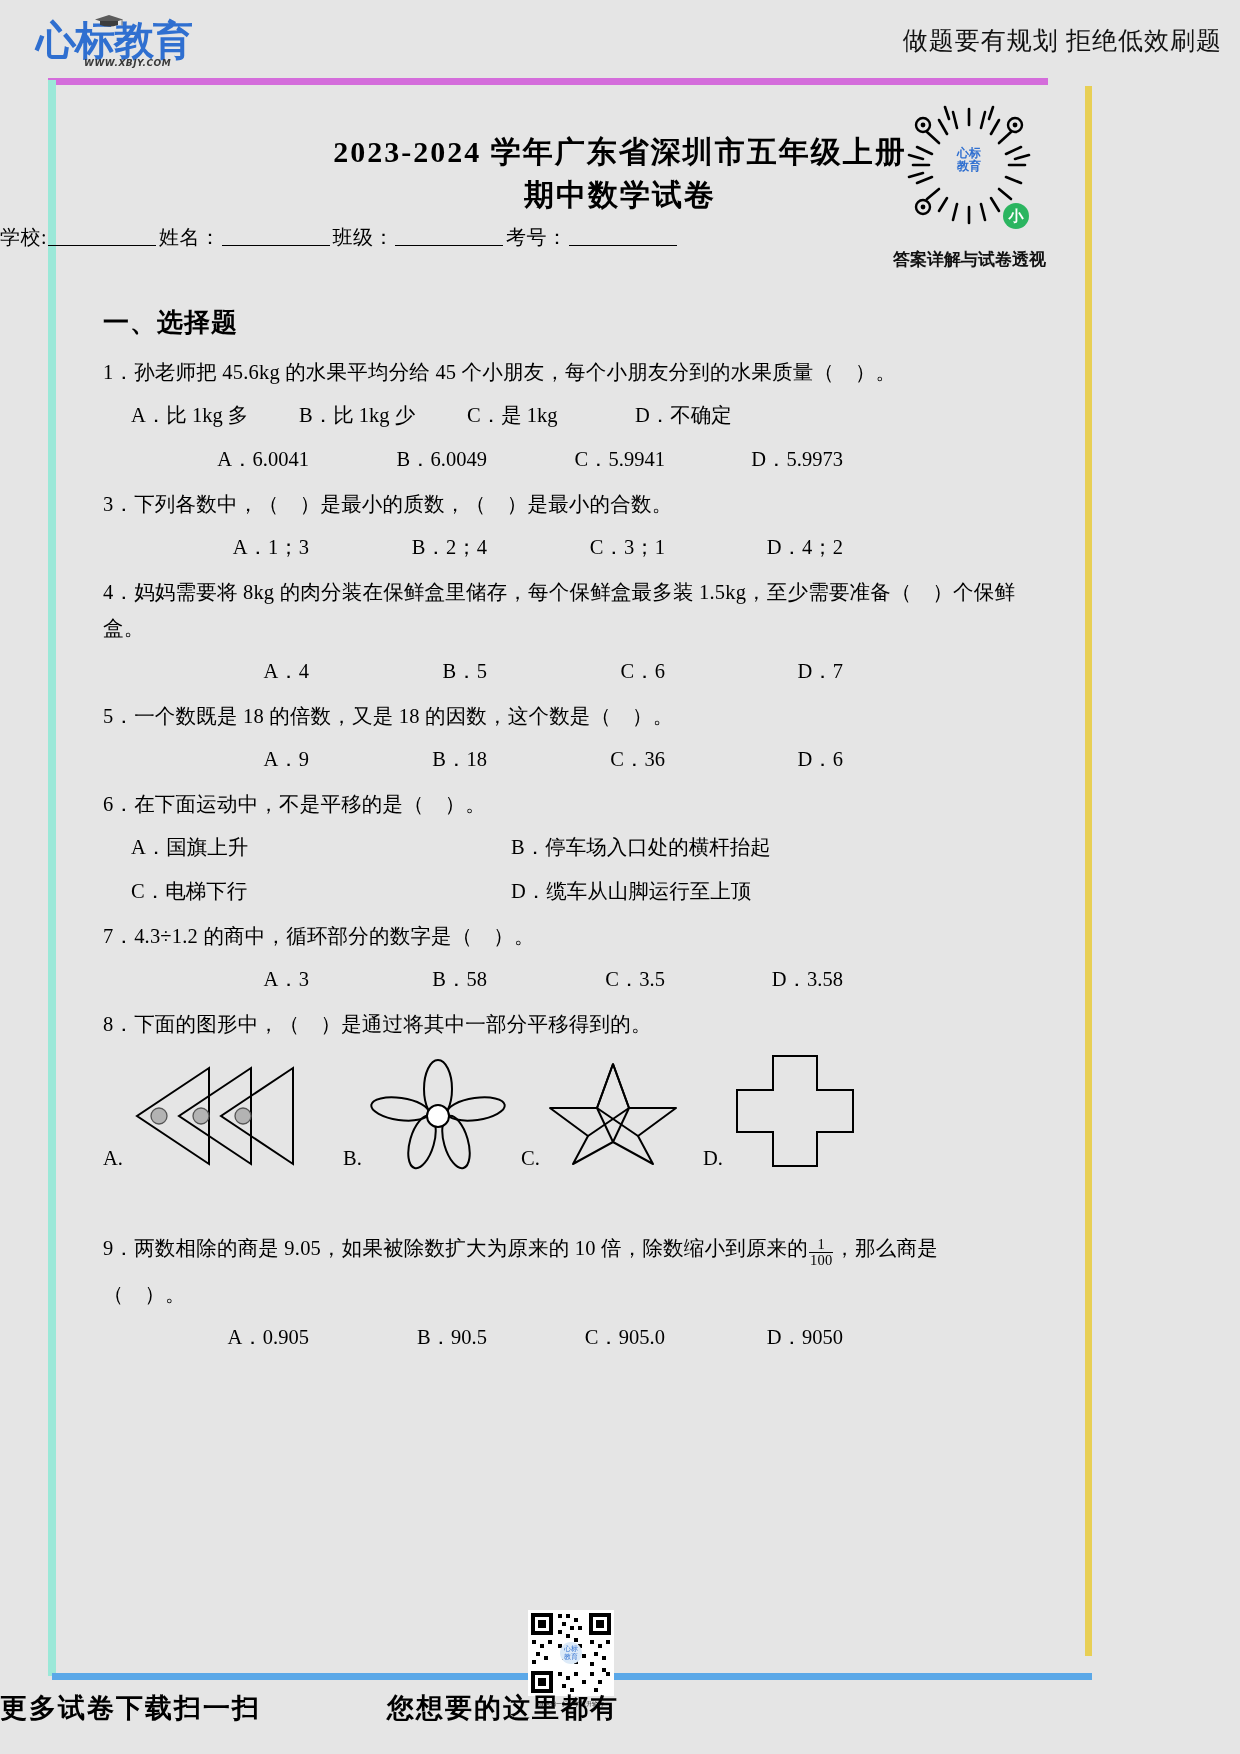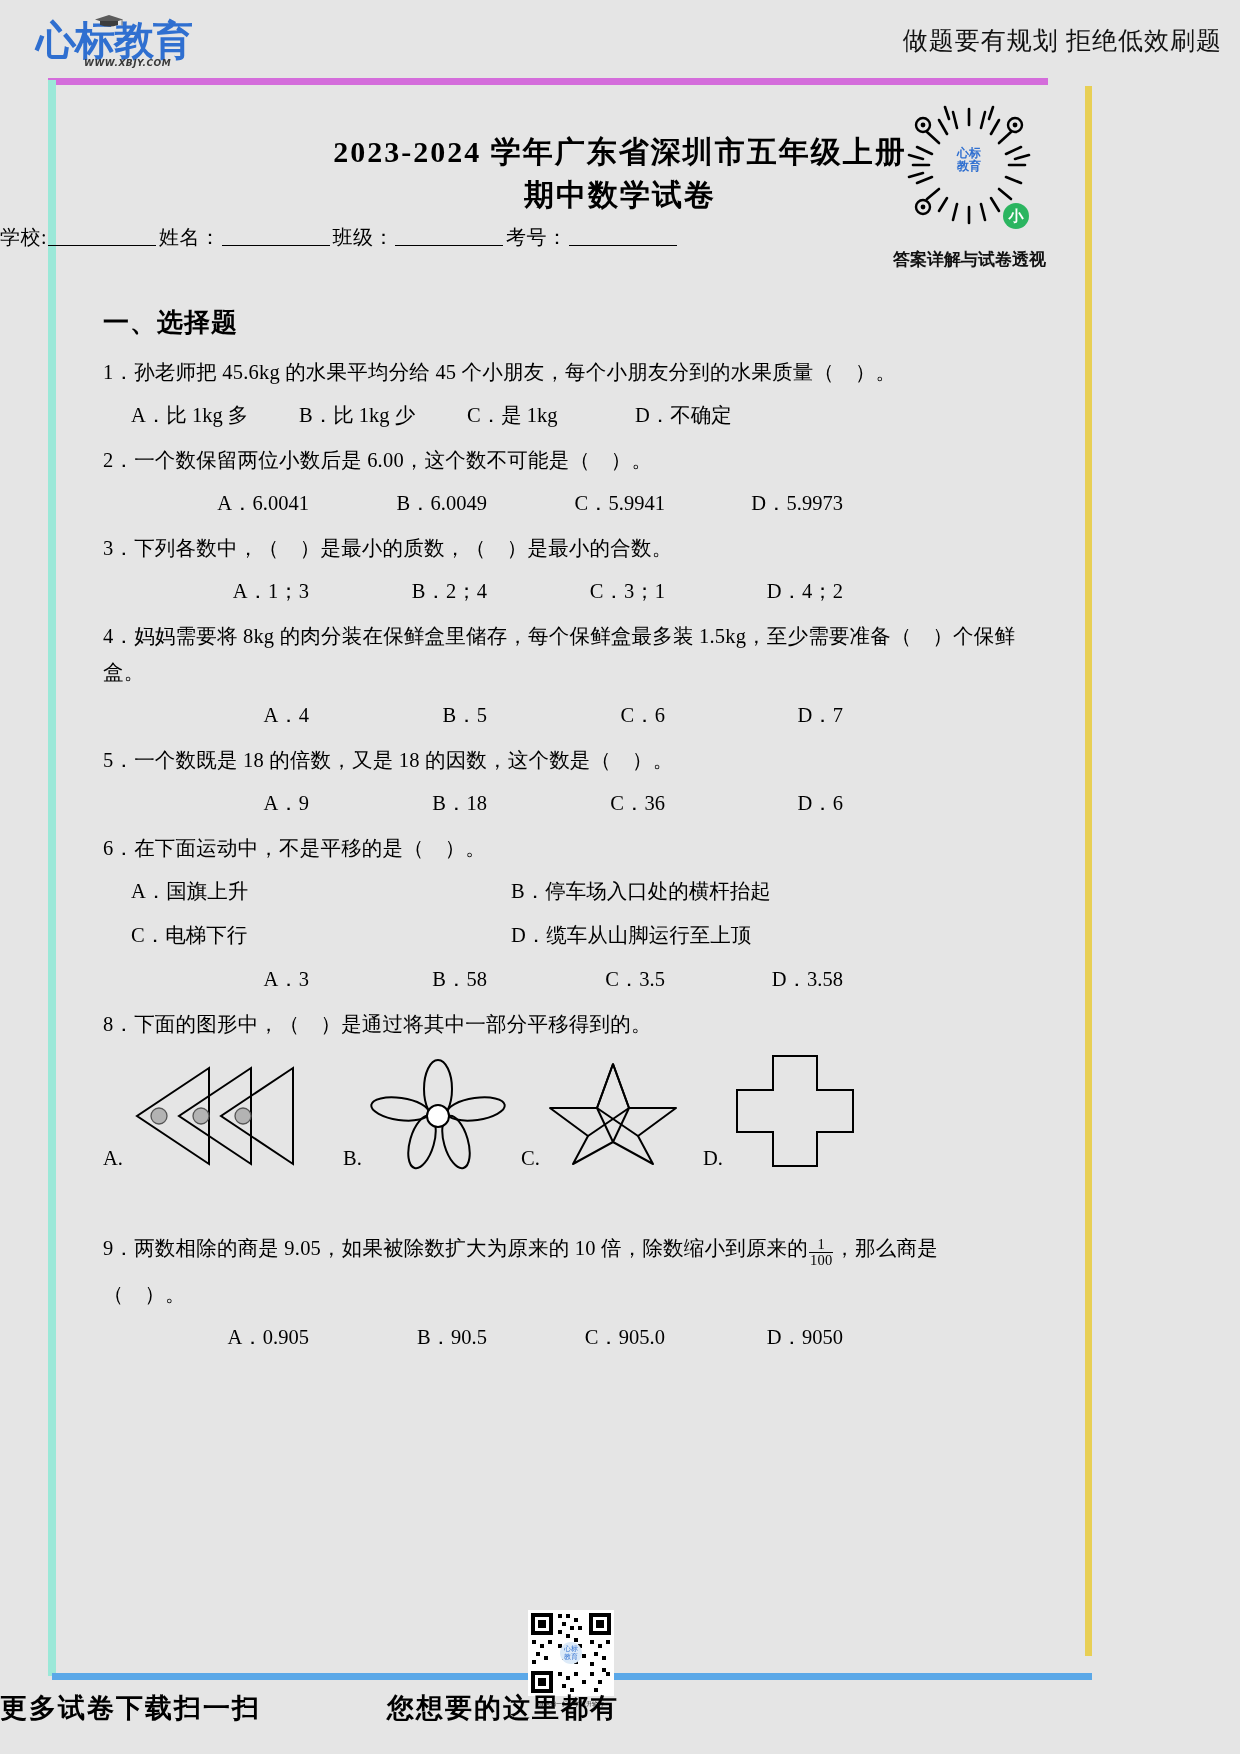--- a/index.html
+++ b/index.html
@@ -346,21 +346,20 @@
     <div class="section-head">一、选择题</div>
 
     <div class="q">1．孙老师把 45.6kg 的水果平均分给 45 个小朋友，每个小朋友分到的水果质量（　）。</div>
     <div class="opts cols4">
       <span>A．比 1kg 多</span>
       <span>B．比 1kg 少</span>
       <span>C．是 1kg</span>
       <span>D．不确定</span>
     </div>
 
-    <div class="q">2．一个数保留两位小数后是 6.00，这个数不可能是（　）。</div>
     <div class="opts c4b">
       <span>A．6.0041</span>
       <span>B．6.0049</span>
       <span>C．5.9941</span>
       <span>D．5.9973</span>
     </div>
 
     <div class="q">3．下列各数中，（　）是最小的质数，（　）是最小的合数。</div>
     <div class="opts c4b">
       <span>A．1；3</span>
@@ -388,20 +387,21 @@
     <div class="q">6．在下面运动中，不是平移的是（　）。</div>
     <div class="opts wide">
       <span>A．国旗上升</span>
       <span>B．停车场入口处的横杆抬起</span>
     </div>
     <div class="opts wide">
       <span>C．电梯下行</span>
       <span>D．缆车从山脚运行至上顶</span>
     </div>
 
+    <div class="q">7．4.3÷1.2 的商中，循环部分的数字是（　）。</div>
     <div class="opts c4b">
       <span>A．3</span>
       <span>B．58</span>
       <span>C．3.5</span>
       <span>D．3.58</span>
     </div>
 
     <div class="q">8．下面的图形中，（　）是通过将其中一部分平移得到的。</div>
     <div class="shape-row">
 

